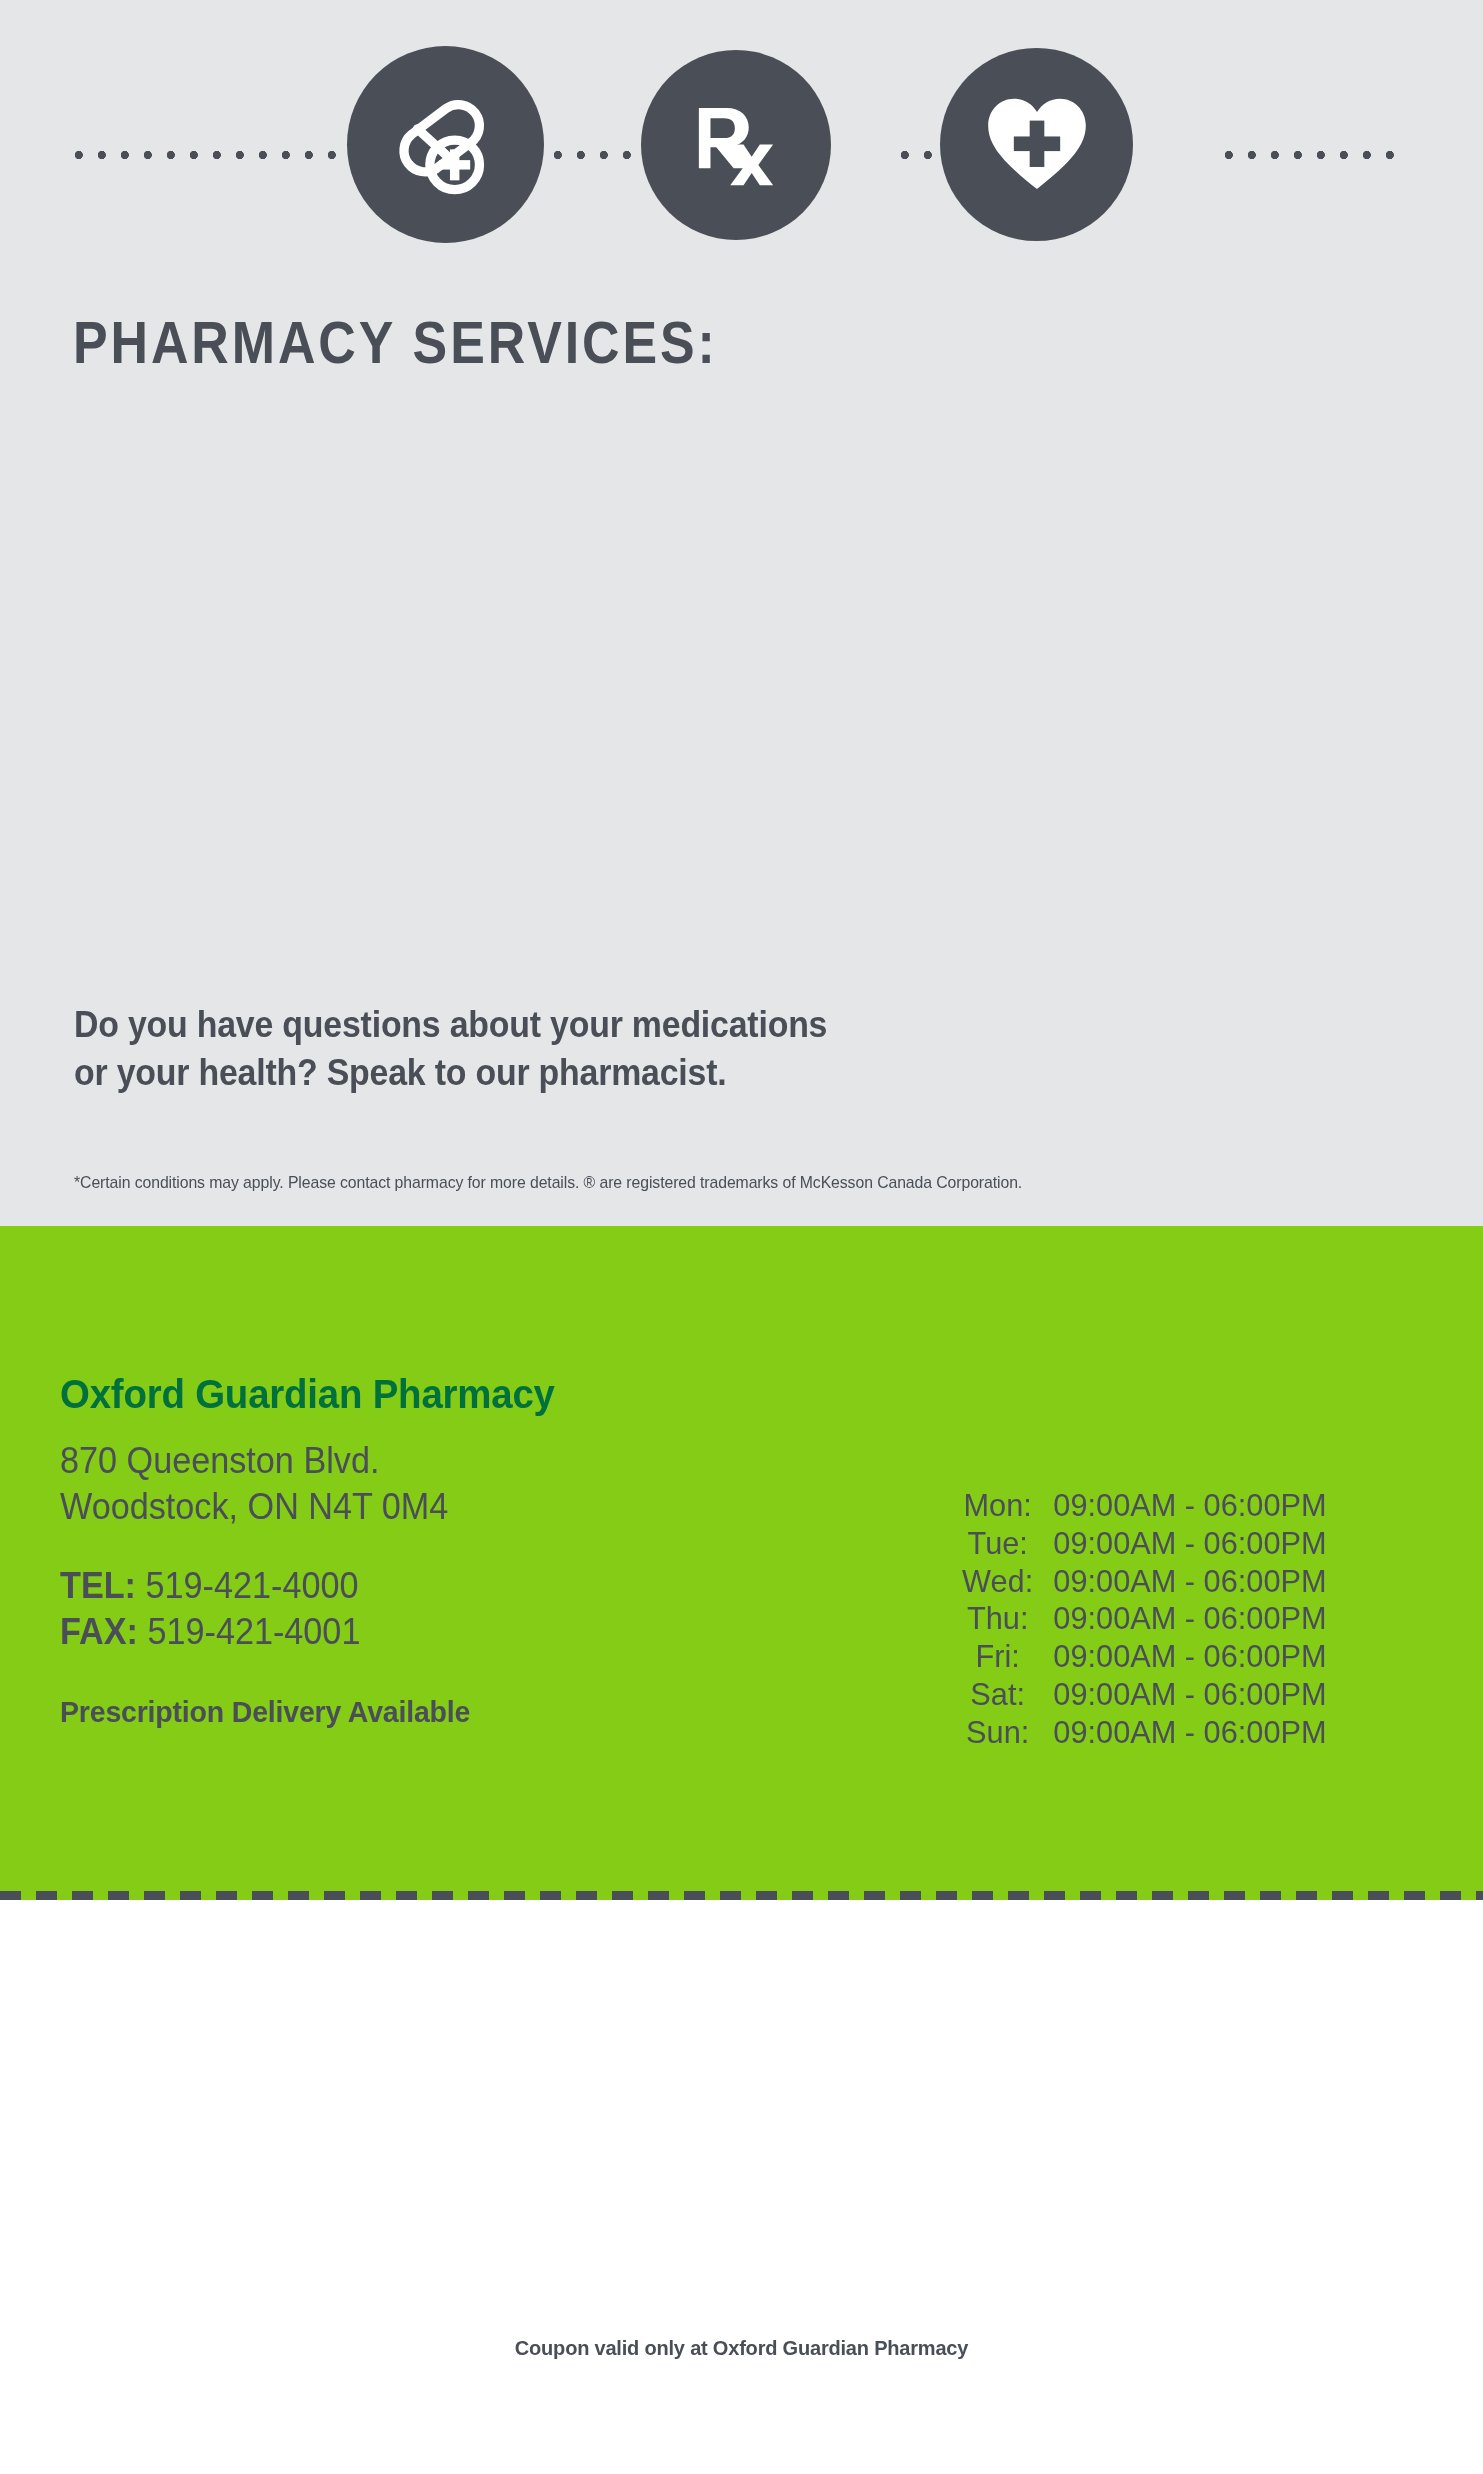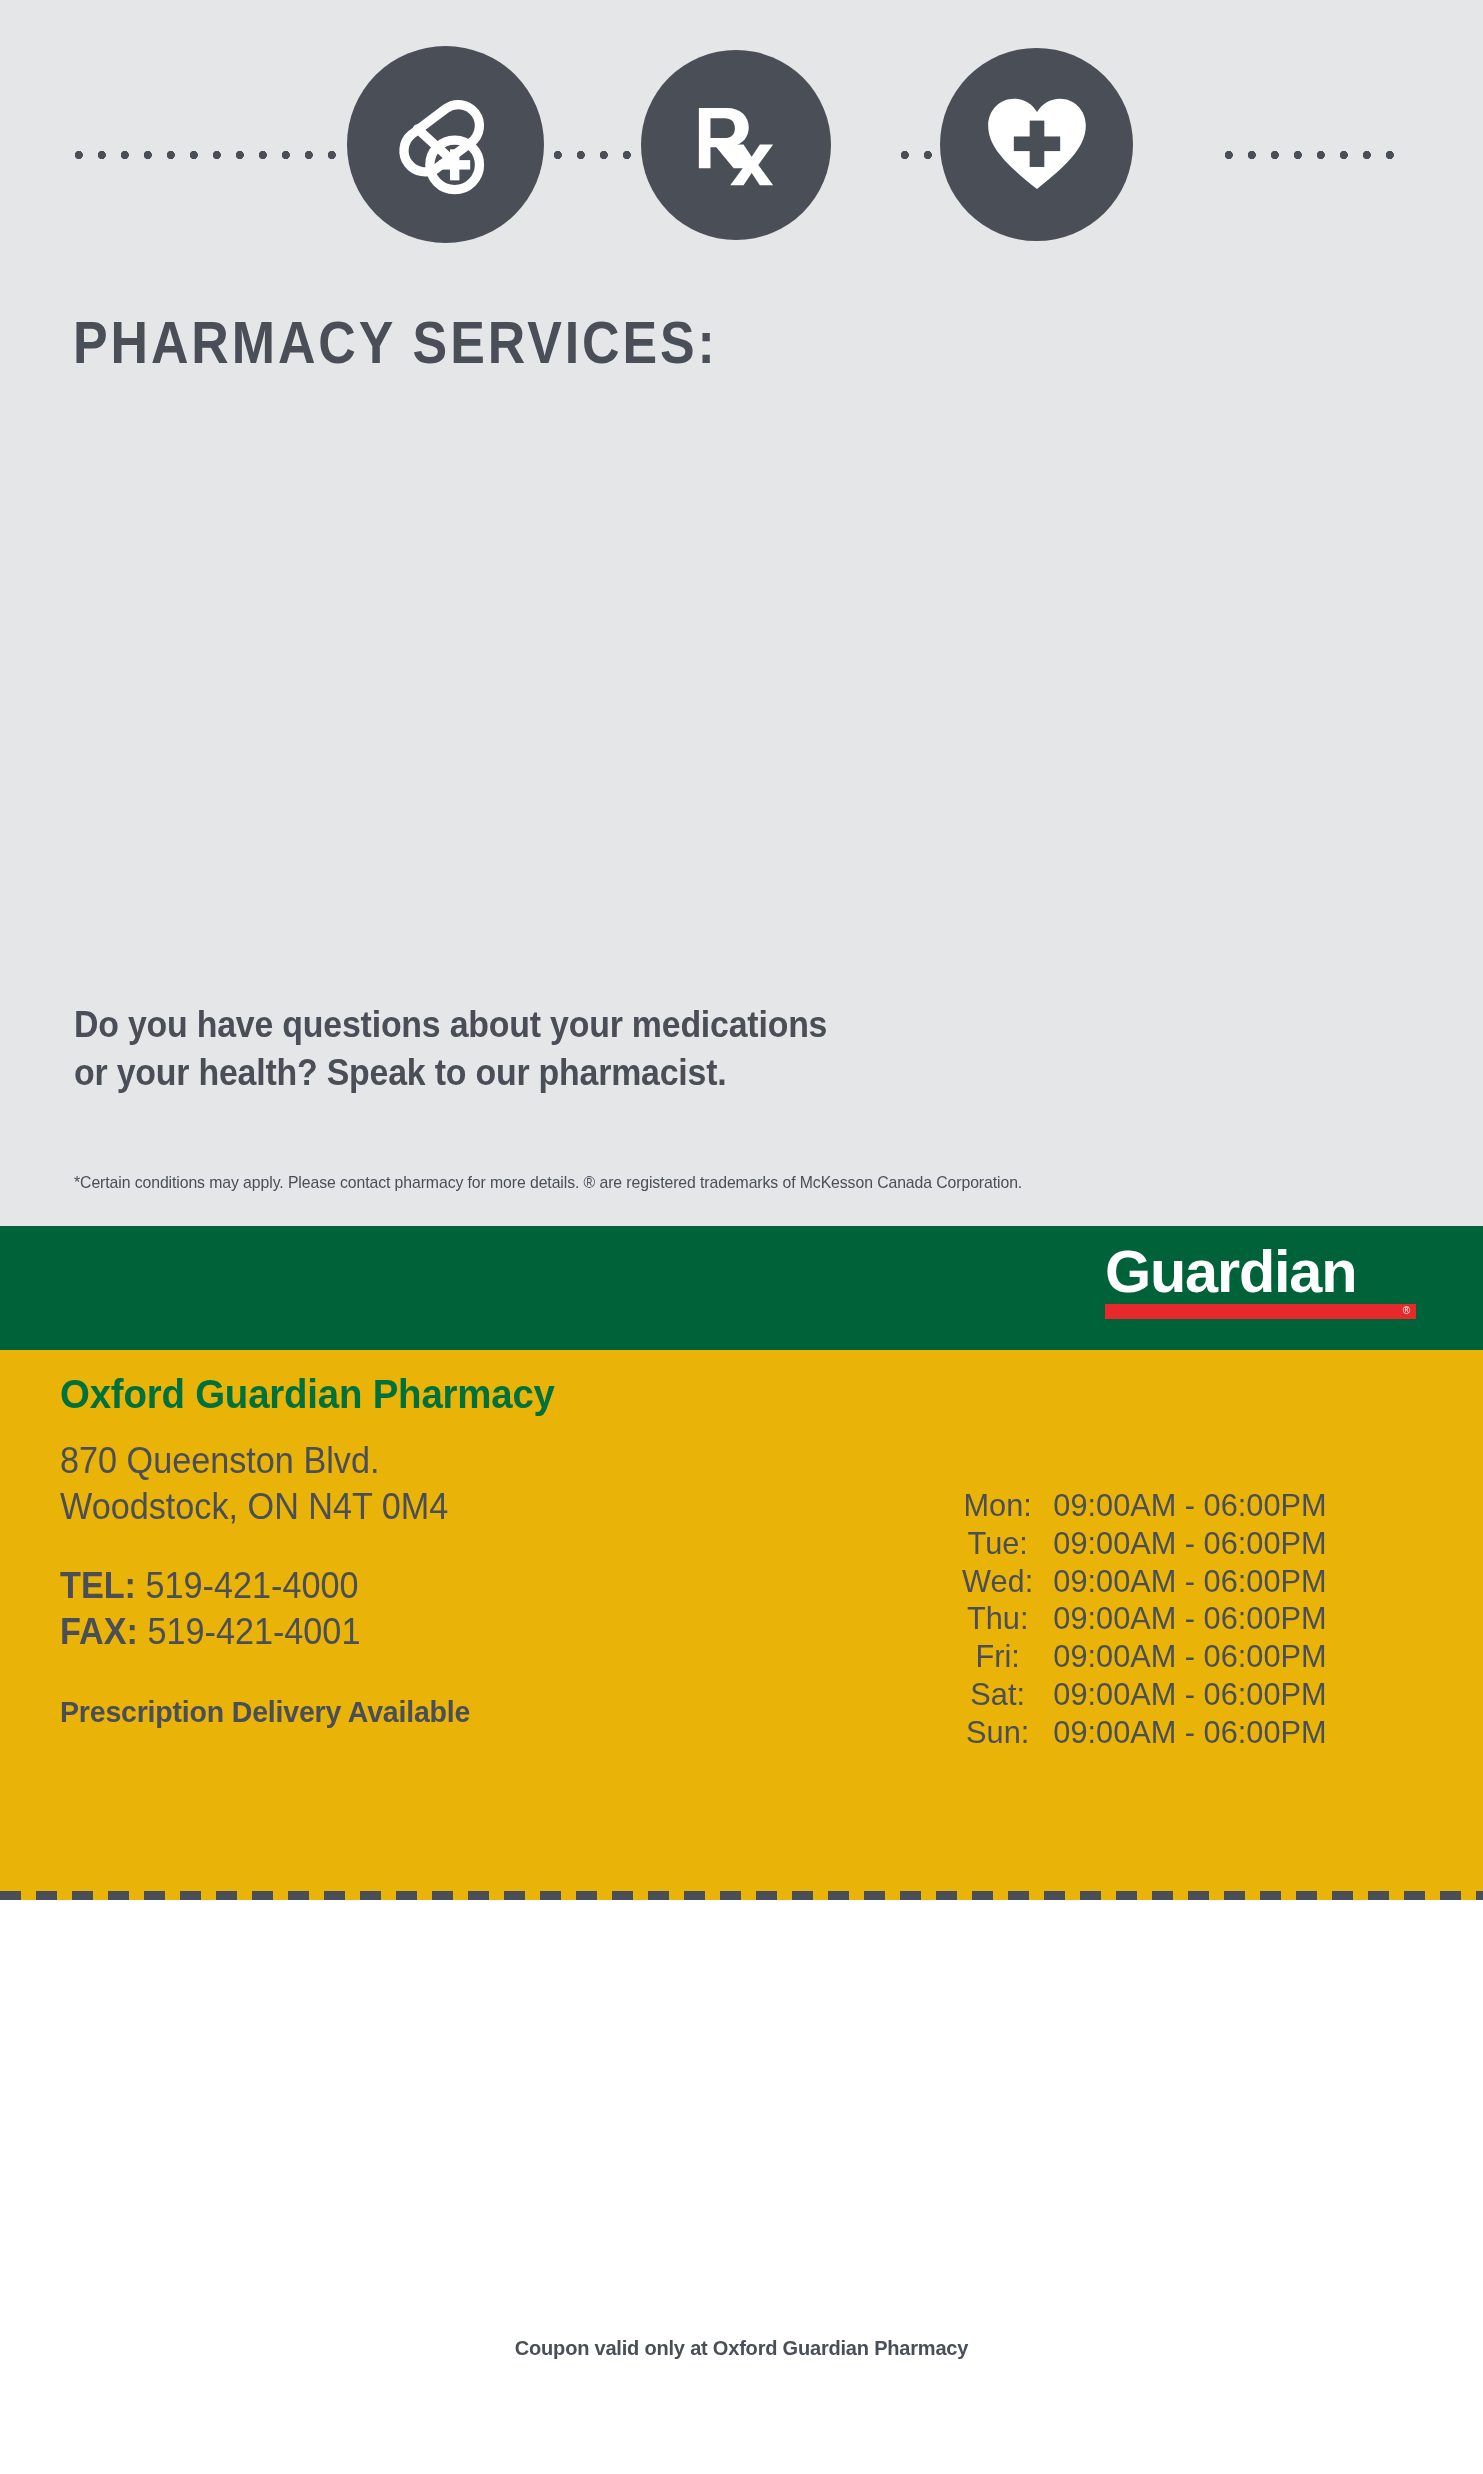--- a/index.html
+++ b/index.html
@@ -14,21 +14,21 @@
     position: relative;
     overflow: hidden;
     -webkit-font-smoothing: antialiased;
   }
 
   .page {
     position: absolute;
     inset: 0;
     width: 1483px;
     height: 2416px;
-    background: #eab308;
+    background: #84cc16;
   }
 
   
   .top-panel {
     position: absolute;
     left: 0; top: 0;
     width: 1483px;
     height: 1226px;
     background: #e4e6e8;
   }
@@ -318,28 +318,20 @@
     <div class="section-heading">PHARMACY SERVICES:</div>
 
     <div class="services-region"></div>
 
     <div class="question">Do you have questions about your medications
 or your health? Speak to our pharmacist.</div>
 
     <div class="disclaimer">*Certain conditions may apply. Please contact pharmacy for more details. ® are registered trademarks of McKesson Canada Corporation.</div>
   </div>
 
-  <div class="green-band">
-    <div class="guardian-logo">
-      <div class="guardian-word">Guardian</div>
-      <div class="guardian-bar">
-        <span class="guardian-reg">®</span>
-      </div>
-    </div>
-  </div>
 
   <div class="store-block">
     <div class="store-name">Oxford Guardian Pharmacy</div>
 
     <div class="store-address">
       <div>870 Queenston Blvd.</div>
       <div>Woodstock, ON N4T 0M4</div>
     </div>
 
     <div class="store-contact">

